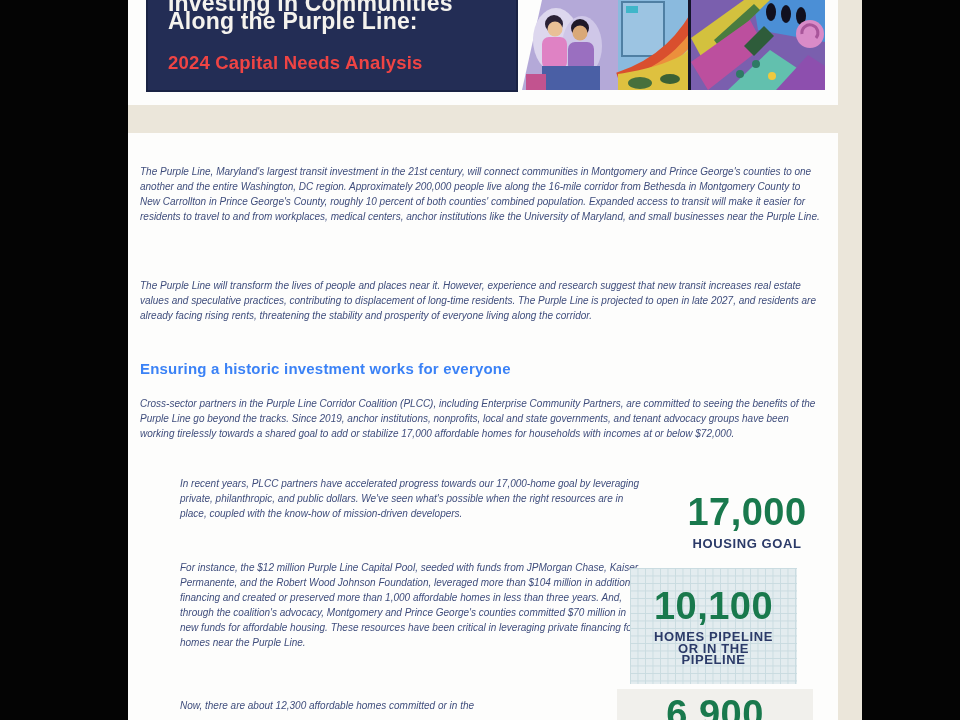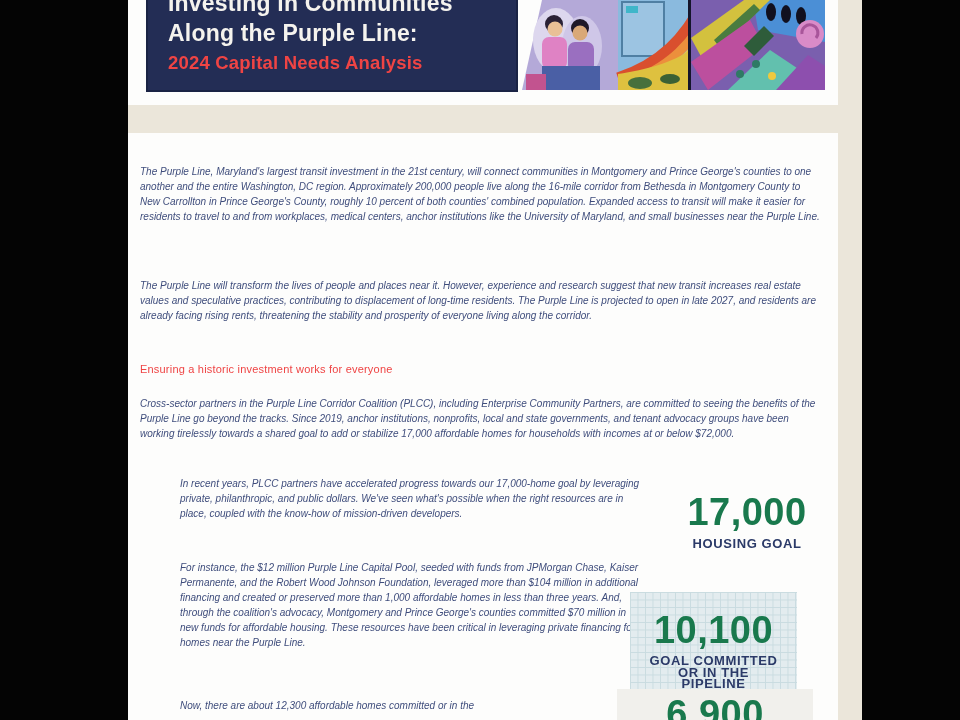--- a/index.html
+++ b/index.html
@@ -23,52 +23,52 @@
   
   .navy-box{
     position:absolute;left:146px;top:-36px;width:372px;height:128px;
     background:#232d55;border:2px solid #1a2344;box-sizing:border-box;
   }
   .title-l1,.title-l2{
     position:absolute;left:20px;color:#f5f3ee;font-weight:bold;
     font-size:23px;line-height:26px;letter-spacing:.2px;white-space:nowrap;
   }
   .title-l1{top:24px;}
-  .title-l2{top:54px;text-align:right;}
+  .title-l2{top:42px;text-align:right;}
   .title-sub{
     position:absolute;left:20px;top:86px;color:#ef4444;font-weight:bold;
     font-size:18.5px;line-height:21px;letter-spacing:.2px;white-space:nowrap;
   }
   .mural{
     position:absolute;left:518px;top:0;width:307px;height:90px;
   }
   
   .para{
     position:absolute;left:140px;width:682px;
     color:#3f4d7c;font-size:10px;line-height:15px;font-weight:400;font-style:italic;
   }
   .para.narrow{width:462px;margin-left:40px;}
   .section-heading{
     position:absolute;left:140px;top:360px;width:682px;
-    color:#ef4444;font-size:11px;line-height:18px;font-weight:normal;
+    color:#3b82f6;font-size:15px;line-height:18px;font-weight:bold;
     letter-spacing:.2px;
   }
   
   .stat-value{
     color:#19794d;font-weight:bold;font-size:38px;line-height:40px;
     letter-spacing:.5px;text-align:center;
   }
   .stat-label{
     color:#2b3a68;font-weight:bold;font-size:13px;line-height:11.5px;
     letter-spacing:.6px;text-align:center;
   }
   .stat1{position:absolute;left:662px;top:492px;width:170px;}
   .stat1 .stat-label{margin-top:6px;}
   .grid-box{
-    position:absolute;left:630px;top:592px;width:167px;height:116px;
+    position:absolute;left:630px;top:568px;width:167px;height:116px;
     background-color:#e3ecef;
     background-image:
       linear-gradient(#c9dbe0 1px, transparent 1px),
       linear-gradient(90deg,#c9dbe0 1px, transparent 1px);
     background-size:7.5px 7.5px;
     display:flex;flex-direction:column;align-items:center;justify-content:center;
   }
   .grid-box .stat-label{width:130px;margin-top:5px;}
   .plain-box{
     position:absolute;left:617px;top:689px;width:196px;height:40px;
@@ -143,18 +143,18 @@
 <div class="para narrow" style="top:560px">For instance, the $12 million Purple Line Capital Pool, seeded with funds from JPMorgan Chase, Kaiser Permanente, and the Robert Wood Johnson Foundation, leveraged more than $104 million in additional financing and created or preserved more than 1,000 affordable homes in less than three years. And, through the coalition's advocacy, Montgomery and Prince George's counties committed $70 million in new funds for affordable housing. These resources have been critical in leveraging private financing for homes near the Purple Line.</div>
 <div class="para narrow" style="top:698px">Now, there are about 12,300 affordable homes committed or in the</div>
 
 <div class="stat1">
   <div class="stat-value">17,000</div>
   <div class="stat-label">HOUSING GOAL</div>
 </div>
 
 <div class="grid-box">
   <div class="stat-value">10,100</div>
-  <div class="stat-label">GOAL COMMITTED OR IN THE PIPELINE</div>
+  <div class="stat-label">HOMES PIPELINE OR IN THE PIPELINE</div>
 </div>
 
 <div class="plain-box">
   <div class="stat-value">6,900</div>
 </div>
 
 </body></html>

